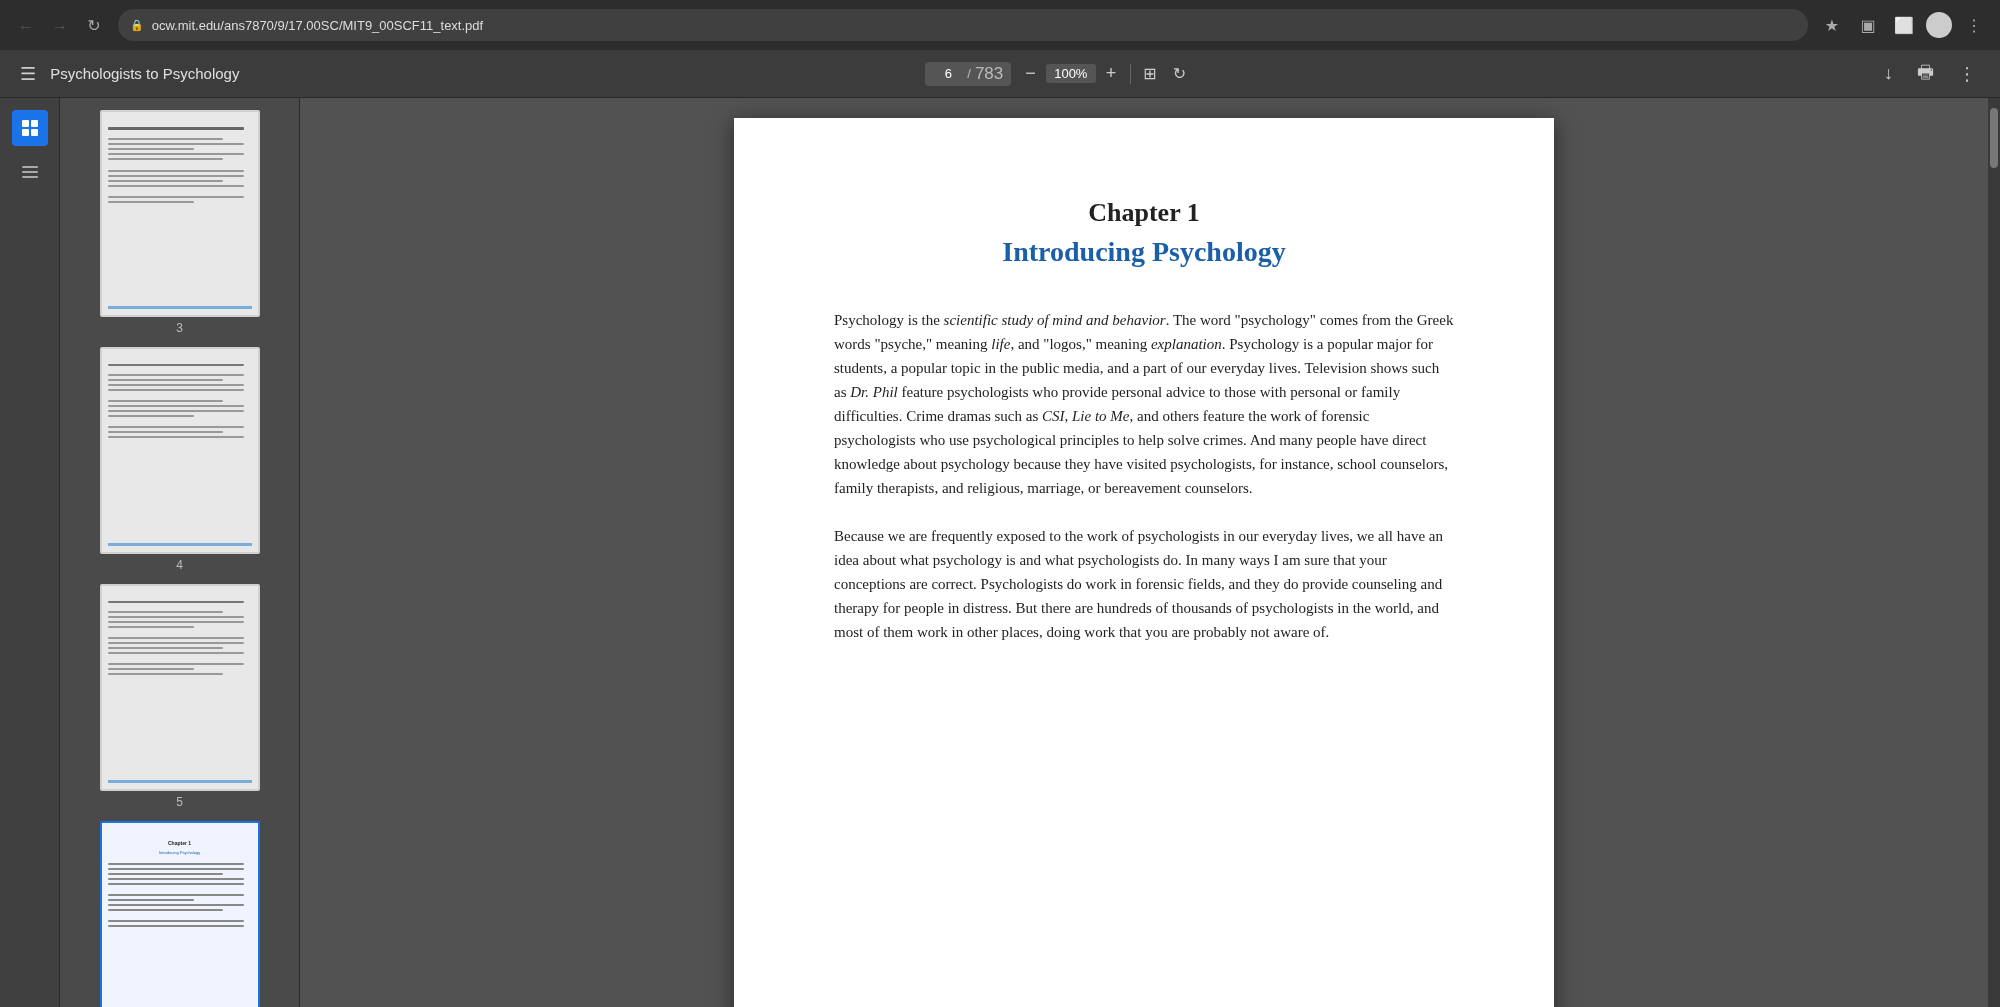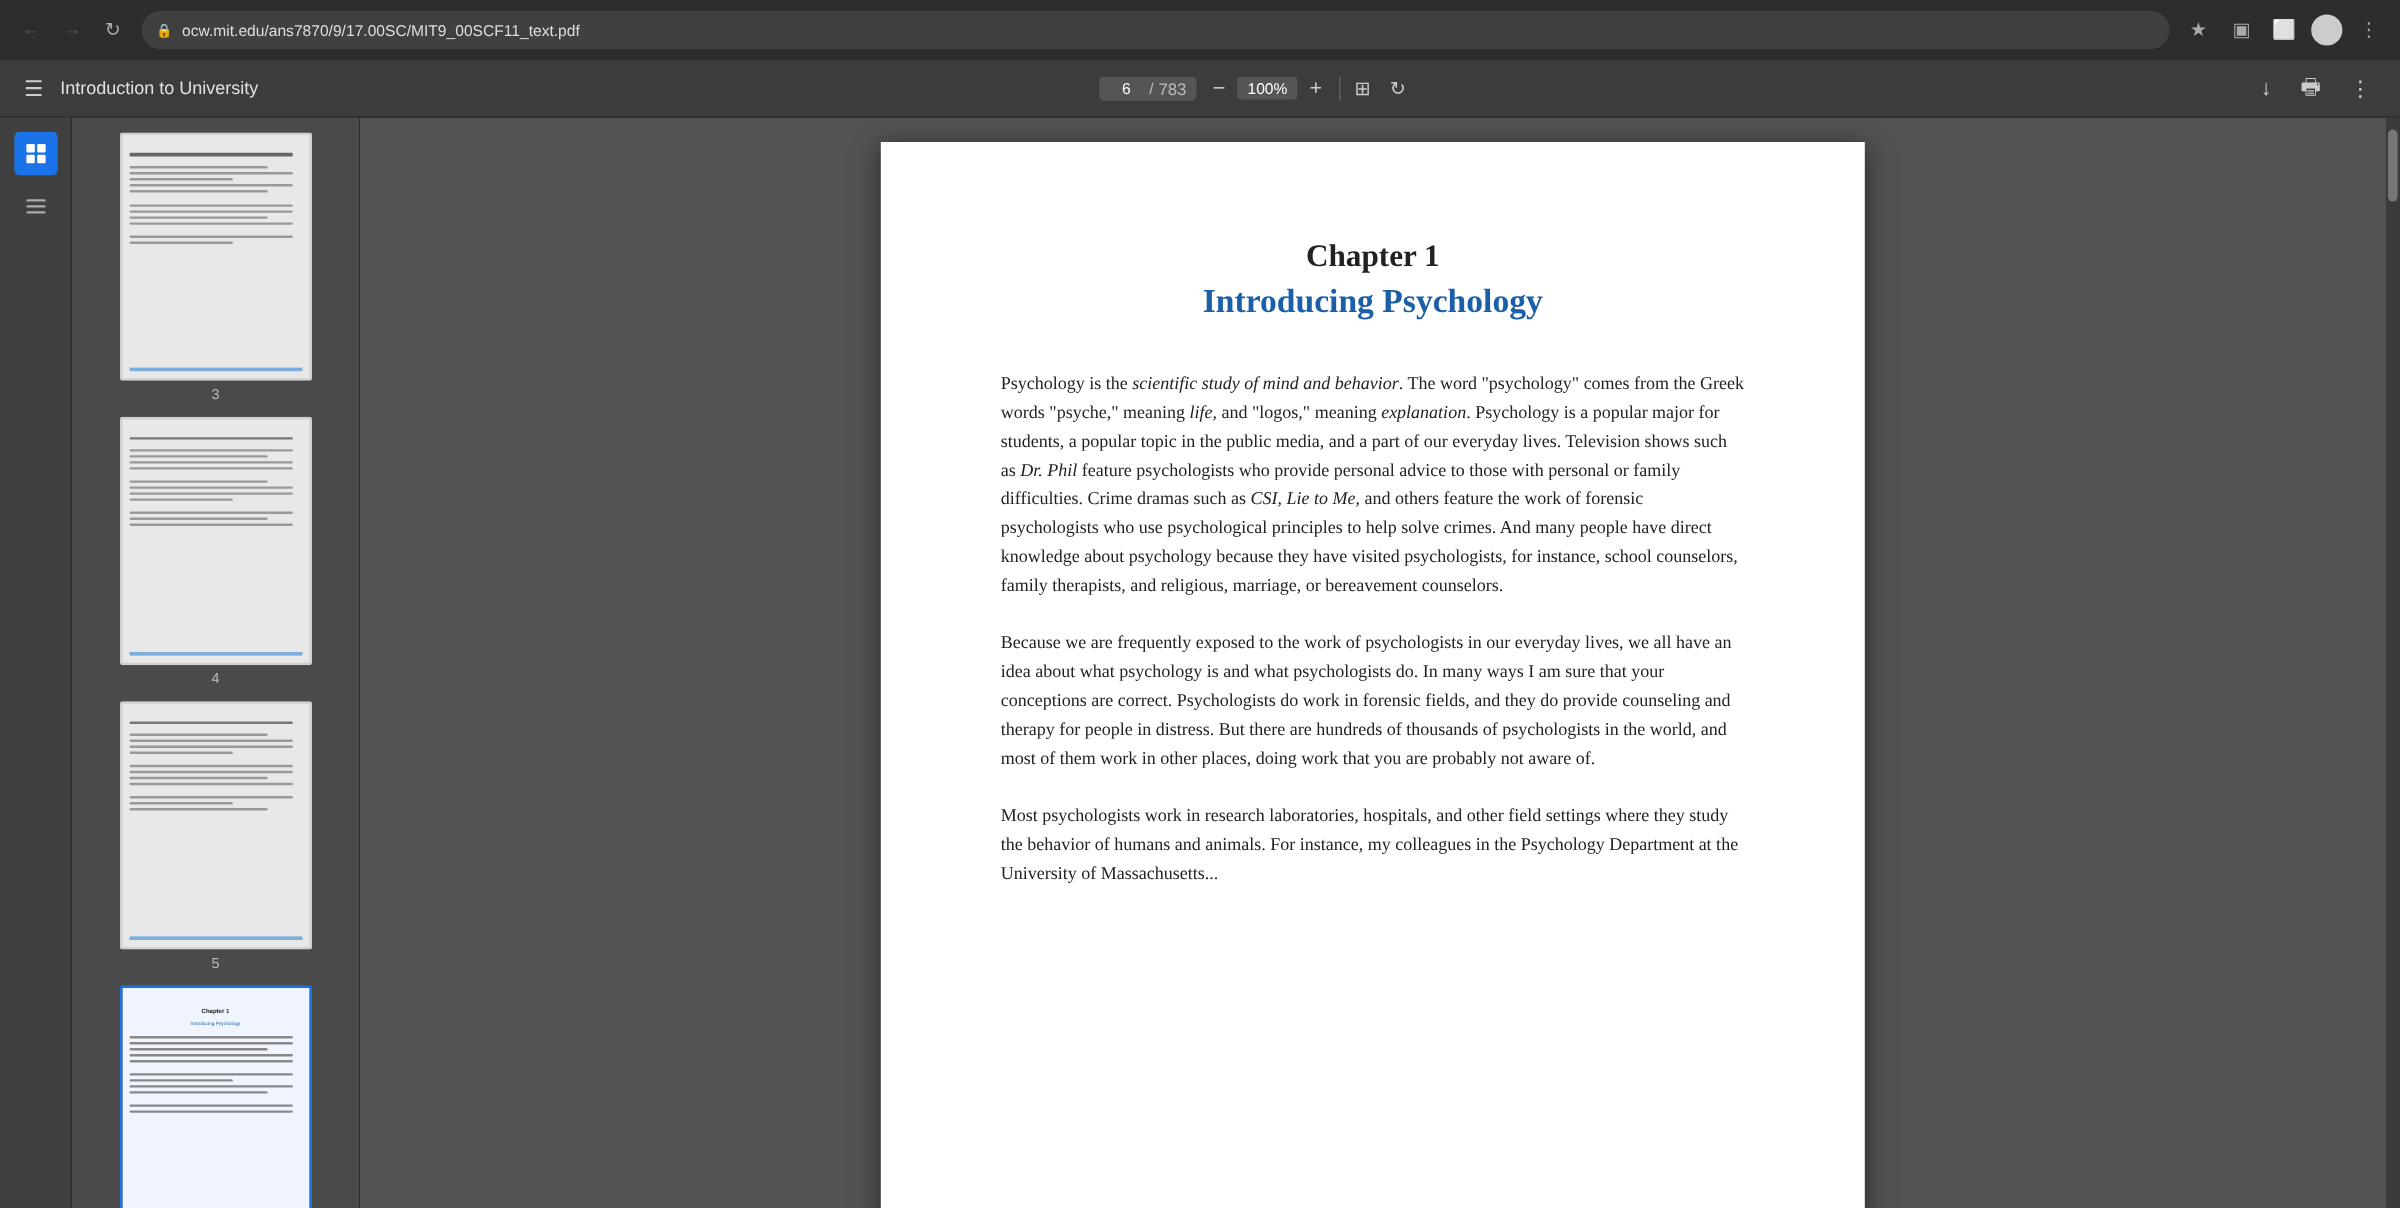--- a/index.html
+++ b/index.html
@@ -123,21 +123,21 @@
       width: 30px;
       text-align: center;
       outline: none;
     }
     .page-sep {
       color: #bbb;
       font-size: 13px;
     }
     .page-total {
       color: #bbb;
-      font-size: 14px;
+      font-size: 17px;
     }
     .zoom-controls {
       display: flex;
       align-items: center;
       gap: 4px;
     }
     .zoom-btn {
       background: transparent;
       border: none;
       color: #ccc;
@@ -366,21 +366,21 @@
     <div class="profile-avatar"></div>
     <button class="browser-action-btn">⋮</button>
   </div>
 </div>
 
 <div class="pdf-viewer">
 
   <div class="pdf-toolbar">
     <div class="toolbar-left">
       <button class="hamburger-btn">☰</button>
-      <span class="doc-title">Introduction to University</span>
+      <span class="doc-title">Psychologists to Psychology</span>
     </div>
     <div class="toolbar-center">
       <div class="page-controls">
         <input class="page-input" type="text" value="6" style="">
         <span class="page-sep">/</span>
         <span class="page-total">783</span>
       </div>
       <div class="zoom-controls">
         <button class="zoom-btn">−</button>
         <input class="zoom-input" type="text" value="100%" style="">
@@ -523,23 +523,20 @@
       <div class="pdf-page">
         <div class="chapter-number">Chapter 1</div>
         <div class="chapter-title">Introducing Psychology</div>
         <div class="chapter-body">
           <p>
             Psychology is the <span class="italic">scientific study of mind and behavior</span>. The word "psychology" comes from the Greek words "psyche," meaning <span class="italic">life</span>, and "logos," meaning <span class="italic">explanation</span>. Psychology is a popular major for students, a popular topic in the public media, and a part of our everyday lives. Television shows such as <span class="italic">Dr. Phil</span> feature psychologists who provide personal advice to those with personal or family difficulties. Crime dramas such as <span class="italic">CSI</span>, <span class="italic">Lie to Me</span>, and others feature the work of forensic psychologists who use psychological principles to help solve crimes. And many people have direct knowledge about psychology because they have visited psychologists, for instance, school counselors, family therapists, and religious, marriage, or bereavement counselors.
           </p>
           <p>
             Because we are frequently exposed to the work of psychologists in our everyday lives, we all have an idea about what psychology is and what psychologists do. In many ways I am sure that your conceptions are correct. Psychologists do work in forensic fields, and they do provide counseling and therapy for people in distress. But there are hundreds of thousands of psychologists in the world, and most of them work in other places, doing work that you are probably not aware of.
           </p>
-          <p>
-            Most psychologists work in research laboratories, hospitals, and other field settings where they study the behavior of humans and animals. For instance, my colleagues in the Psychology Department at the University of Massachusetts...
-          </p>
         </div>
       </div>
     </div>
 
     <div class="right-scrollbar">
       <div class="scroll-thumb"></div>
     </div>
   </div>
 </div>
 

